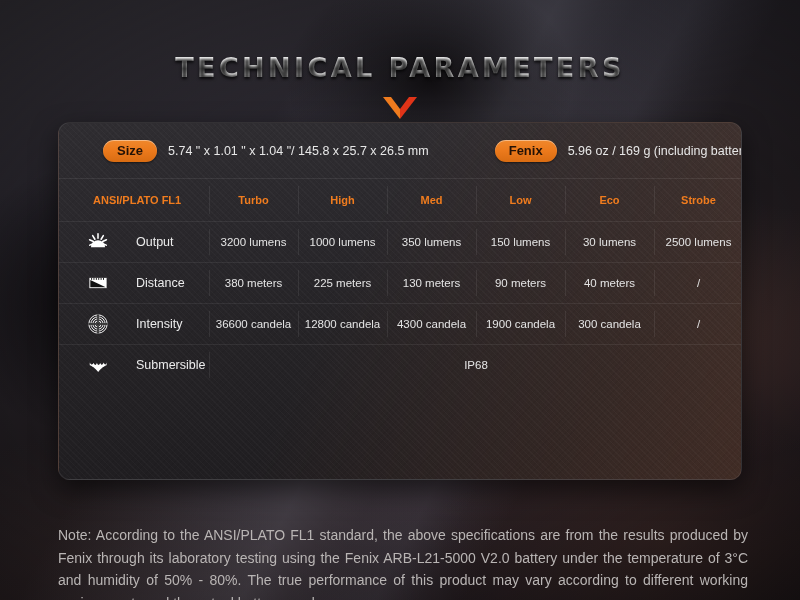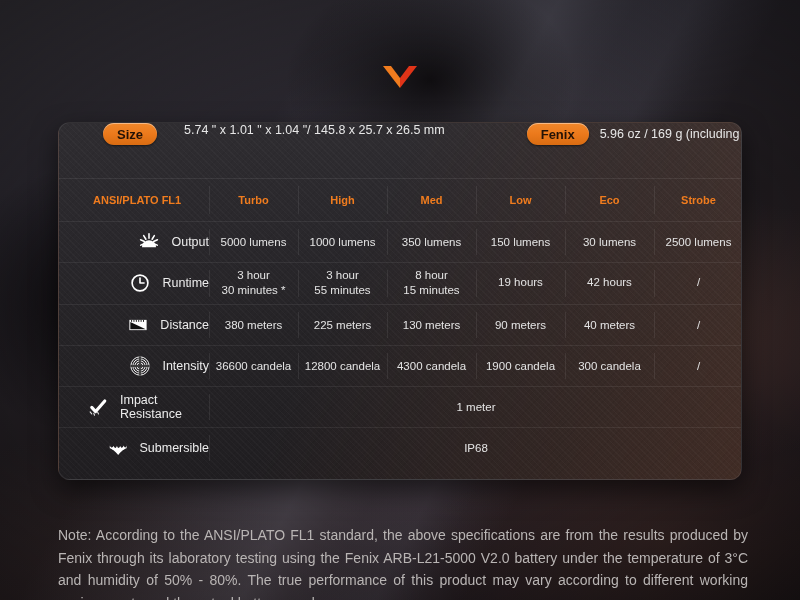--- a/index.html
+++ b/index.html
@@ -87,25 +87,24 @@
     pointer-events: none;
     background-image:
       repeating-linear-gradient(45deg, rgba(255,255,255,0.022) 0 1px, rgba(0,0,0,0) 1px 4px),
       repeating-linear-gradient(-45deg, rgba(0,0,0,0.05) 0 1px, rgba(0,0,0,0) 1px 4px);
   }
   #panel-inner { position: relative; z-index: 2; height: 100%; }
 
   
   #sizeweight {
     display: flex;
-    align-items: flex-start;
+    align-items: center;
     height: 56px;
     padding: 0 16px 0 44px;
     border-bottom: 1px solid rgba(255,255,255,0.075);
-    gap: 16px;
   }
   .pill {
     display: inline-flex;
     align-items: center;
     justify-content: center;
     height: 22px;
     padding: 0 14px;
     border-radius: 11px;
     background: linear-gradient(180deg, #f0882c 0%, #ec7a1c 48%, #d96c12 100%);
     color: #231206;
@@ -162,21 +161,21 @@
   }
 
   td.label {
     text-align: left;
     padding-left: 28px;
     color: #ececec;
     font-size: 12.5px;
   }
   tr.hdr td.label { padding-left: 34px; color: #f07c1e; }
 
-  .label-wrap { display: flex; align-items: center; gap: 11px; justify-content: flex-end; }
+  .label-wrap { display: flex; align-items: center; gap: 27px; }
   .ico { width: 22px; height: 22px; flex: 0 0 22px; display: block; }
   .rt { line-height: 1.32; }
 
   
   #note {
     position: absolute;
     left: 58px;
     top: 524px;
     width: 690px;
     z-index: 4;
@@ -186,20 +185,21 @@
   }
   #note p { text-align: justify; }
   #note p.last { text-align: left; margin-top: 2px; }
 </style>
 </head>
 <body>
 
 <div id="backdrop"></div>
 
 <div id="heading">
+  <div id="title">TECHNICAL PARAMETERS</div>
   <svg id="chevron" viewBox="0 0 34 22">
     <polygon points="0,0 17,22 17,12 8,0" fill="#f07c1e"></polygon>
     <polygon points="34,0 17,22 17,12 26,0" fill="#e03418"></polygon>
   </svg>
 </div>
 
 <div id="panel">
  <div id="panel-inner">
 
   <div id="sizeweight">
@@ -243,45 +243,28 @@
                 <line x1="2.8" y1="9.6" x2="7" y2="11.4"></line>
                 <line x1="21.2" y1="9.6" x2="17" y2="11.4"></line>
                 <line x1="3" y1="15.4" x2="6.6" y2="14"></line>
                 <line x1="21" y1="15.4" x2="17.4" y2="14"></line>
               </g>
               <path d="M4.4 17.6 L19.6 17.6 A7.6 7.6 0 0 0 4.4 17.6 Z" fill="#fff"></path>
             </svg>
             <span>Output</span>
           </span>
         </td>
-        <td class="sep">5000 lumens</td>
+        <td class="sep">3200 lumens</td>
         <td class="sep">1000 lumens</td>
         <td class="sep">350 lumens</td>
         <td class="sep">150 lumens</td>
         <td class="sep">30 lumens</td>
         <td class="sep">2500 lumens</td>
       </tr>
 
-      <tr class="tall">
-        <td class="label">
-          <span class="label-wrap">
-            <svg class="ico" viewBox="0 0 24 24">
-              <circle cx="12" cy="12" r="8.6" fill="none" stroke="#fff" stroke-width="1.8"></circle>
-              <path d="M12 6.6 V12 H16.4" fill="none" stroke="#fff" stroke-width="1.8" stroke-linecap="round" stroke-linejoin="round"></path>
-            </svg>
-            <span>Runtime</span>
-          </span>
-        </td>
-        <td class="sep rt">3 hour<br>30 minutes *</td>
-        <td class="sep rt">3 hour<br>55 minutes</td>
-        <td class="sep rt">8 hour<br>15 minutes</td>
-        <td class="sep rt">19 hours</td>
-        <td class="sep rt">42 hours</td>
-        <td class="sep rt">/</td>
-      </tr>
 
       <tr>
         <td class="label">
           <span class="label-wrap">
             <svg class="ico" viewBox="0 0 24 24">
               <rect x="2.6" y="6.4" width="18.8" height="11.2" fill="#fff"></rect>
               <polygon points="3.6,16.6 20.4,16.6 3.6,8.6" fill="#111"></polygon>
               <g stroke="#111" stroke-width="1">
                 <line x1="5" y1="6.4" x2="5" y2="8.6"></line>
                 <line x1="7.6" y1="6.4" x2="7.6" y2="8.6"></line>
@@ -322,36 +305,20 @@
           </span>
         </td>
         <td class="sep">36600 candela</td>
         <td class="sep">12800 candela</td>
         <td class="sep">4300 candela</td>
         <td class="sep">1900 candela</td>
         <td class="sep">300 candela</td>
         <td class="sep">/</td>
       </tr>
 
-      <tr>
-        <td class="label">
-          <span class="label-wrap">
-            <svg class="ico" viewBox="0 0 24 24">
-              <path d="M5.2 12.4 L9.4 17 L19.4 5.4" fill="none" stroke="#fff" stroke-width="3.4" stroke-linecap="round" stroke-linejoin="round"></path>
-              <g stroke="#fff" stroke-width="1.2" stroke-linecap="round" opacity="0.85">
-                <line x1="3.4" y1="17.4" x2="5.2" y2="19.6"></line>
-                <line x1="7.4" y1="18.8" x2="8.2" y2="21"></line>
-                <line x1="11.6" y1="17.6" x2="12.6" y2="19.6"></line>
-              </g>
-            </svg>
-            <span>Impact Resistance</span>
-          </span>
-        </td>
-        <td class="sep" colspan="6">1 meter</td>
-      </tr>
 
       <tr>
         <td class="label">
           <span class="label-wrap">
             <svg class="ico" viewBox="0 0 24 24">
               <path d="M3 9.2 C4.6 12.4 6.2 12 7.2 9.6 C8.4 12.6 9.6 12.6 10.8 9.8 C12 12.6 13.2 12.6 14.4 9.8 C15.6 12.4 17 12.4 18.2 9.4 C19.2 12 20.2 12.6 21.4 9.4 L21.4 12.2 C19 13.2 15.8 14.8 12.2 19.6 C8.6 14.8 5.4 13.2 3 12.2 Z" fill="#fff"></path>
             </svg>
             <span>Submersible</span>
           </span>
         </td>

